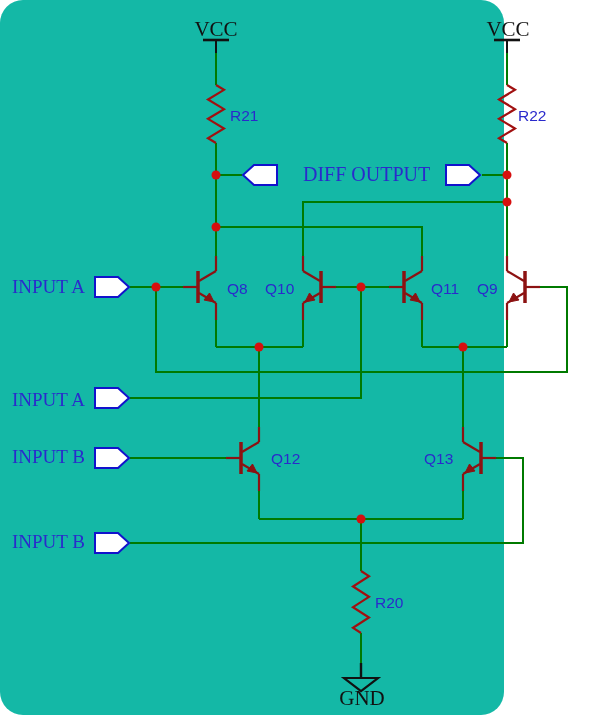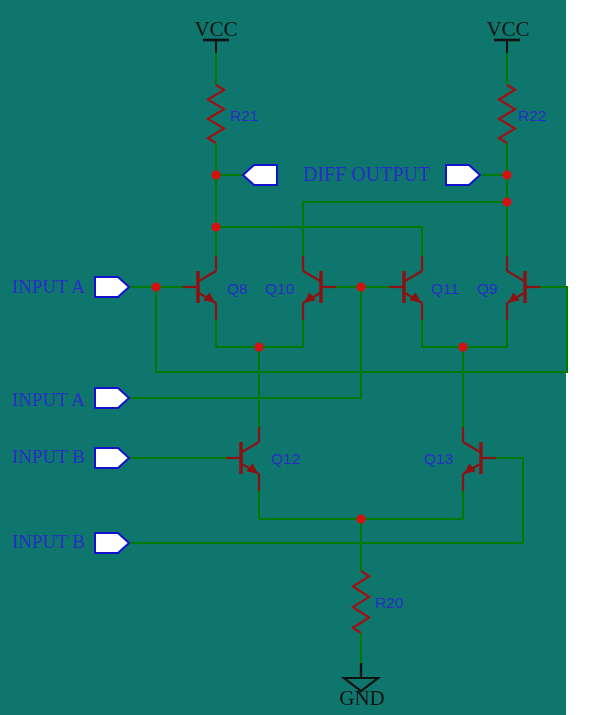--- a/index.html
+++ b/index.html
@@ -5,23 +5,24 @@
   html, body {
     margin: 0;
     padding: 0;
     background: #ffffff;
     width: 600px;
     height: 715px;
     overflow: hidden;
   }
   #figure-wrap {
     position: relative;
-    width: 566px;
+    width: 504px;
     height: 715px;
-    background: #0f766e;
+    background: #14b8a6;
+    border-radius: 23px;
   }
   svg { display: block; }
   .t-power {
     font-family: "Liberation Serif", serif;
     font-size: 21px;
     fill: #111111;
   }
   .t-net {
     font-family: "Liberation Serif", serif;
     font-size: 19px;

